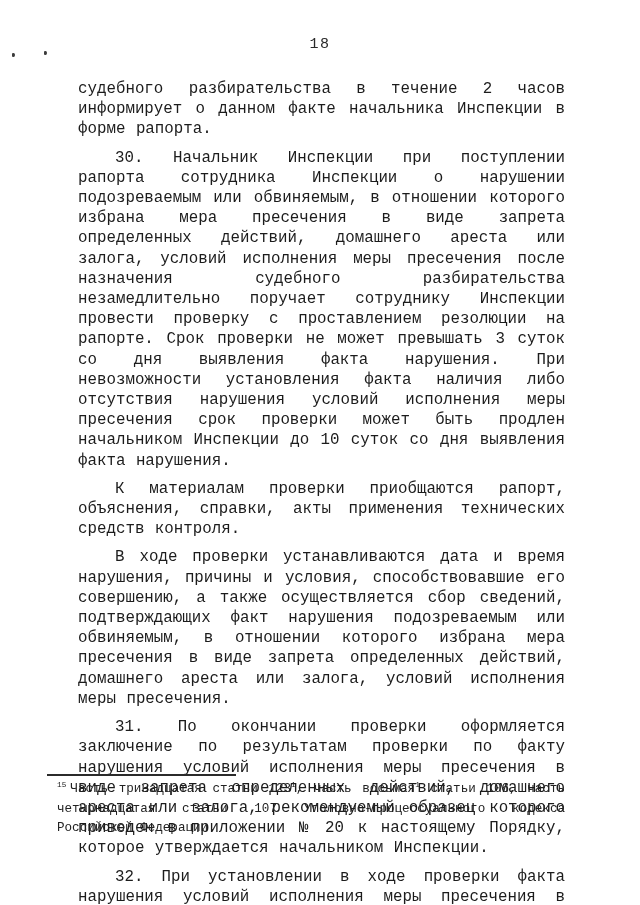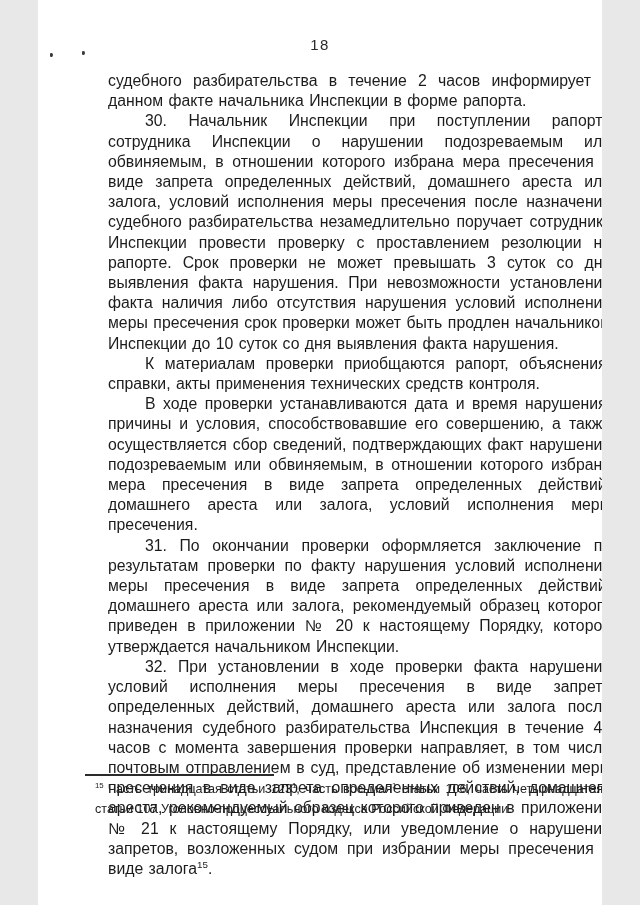--- a/index.html
+++ b/index.html
@@ -2,24 +2,24 @@
 <html><head>
 <meta charset="utf-8">
 <style>
   html, body {
     margin: 0;
     padding: 0;
     background: #e8e8e8;
   }
   .page {
     position: relative;
-    width: 564px;
+    width: 640px;
     height: 905px;
     background: #ffffff;
-    font-family: Liberation Sans, sans-serif;
+    font-family: Liberation Mono, monospace;
     color: #1c1c1c;
     overflow: hidden;
     margin: 0 auto;
   }
   .page-number {
     position: absolute;
     top: 36px;
     left: 0;
     right: 0;
     text-align: center;
@@ -40,21 +40,21 @@
     position: absolute;
     left: 70px;
     top: 71px;
     width: 503px;
     text-align: justify;
     font-size: 15.8px;
     line-height: 20.2px;
     color: #1c1c1c;
   }
   .text-block p {
-    margin: 0;
+    margin: 8px;
     padding: 0;
     text-indent: 37px;
     word-spacing: 1px;
   }
   .text-block p.no-indent {
     text-indent: 0;
   }
   .sup {
     font-size: 0.62em;
     vertical-align: super;

